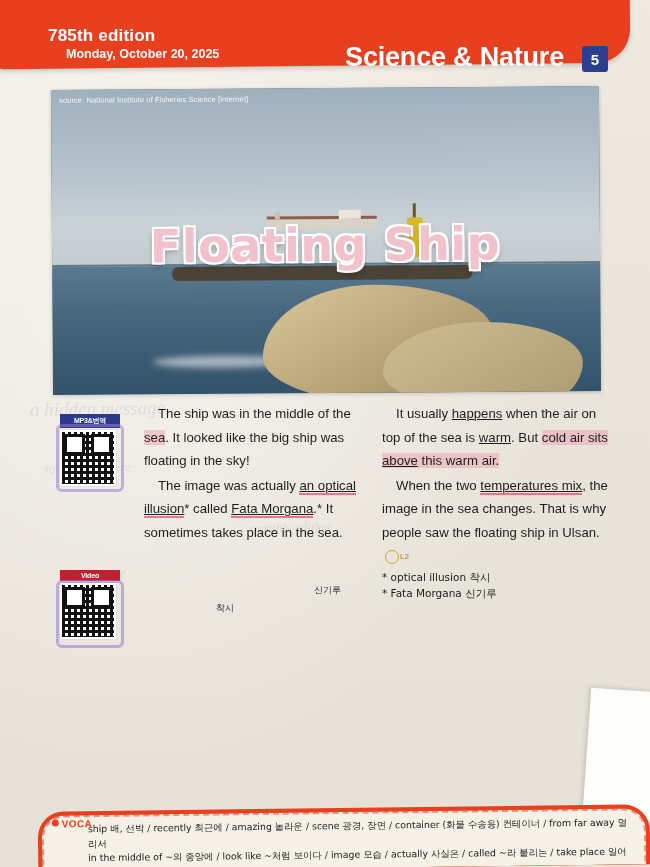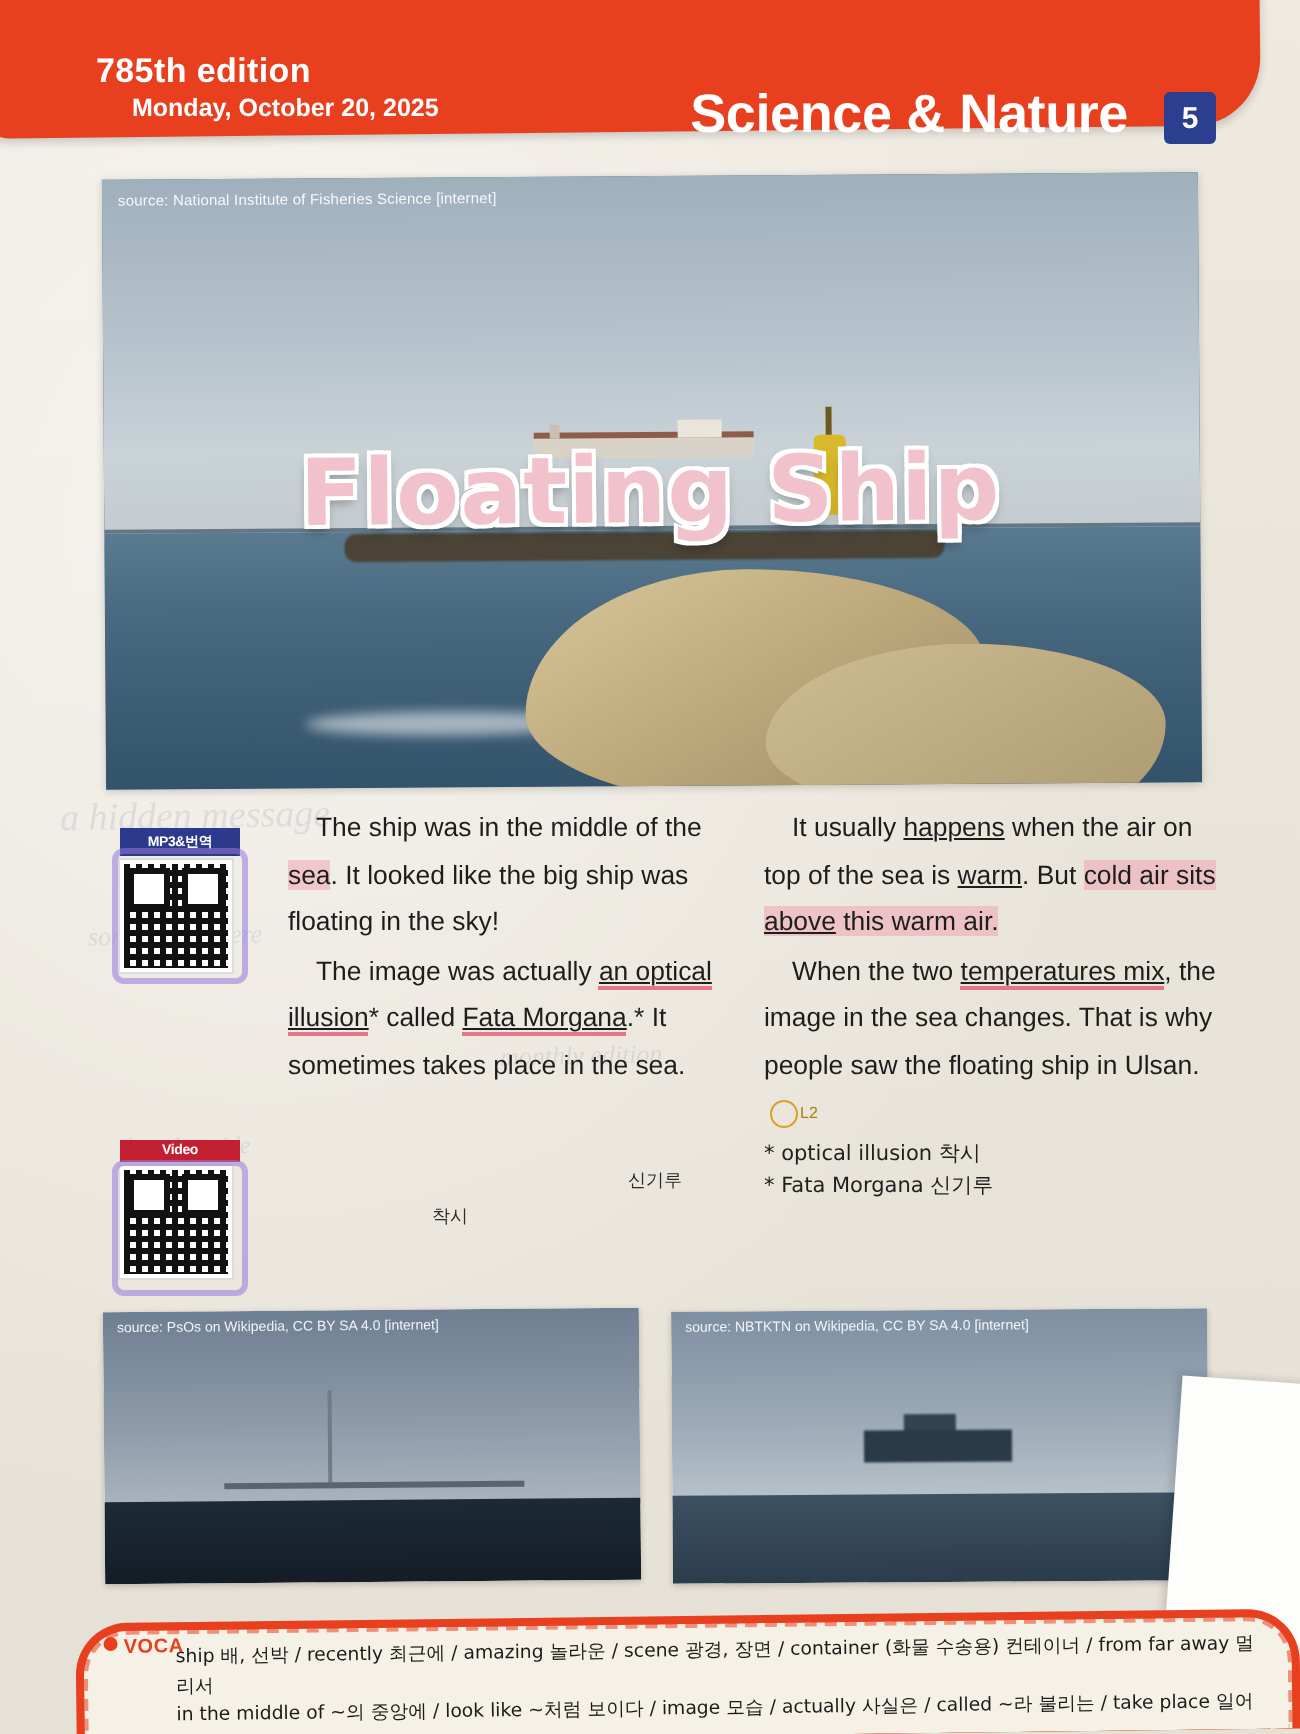--- a/index.html
+++ b/index.html
@@ -505,35 +505,20 @@
       <p>It usually <span class="u">happens</span> when the air on top of the sea is <span class="u">warm</span>. But <span class="hl-pink">cold air sits <span class="u">above</span> this warm air.</span></p>
       <p>When the two <span class="u pen">temperatures mix</span>, the image in the sea changes. That is why people saw the floating ship in Ulsan.<span class="circle-mark">L2</span></p>
     </div>
 
     <div class="footnotes">
       <div>* optical illusion 착시</div>
       <div>* Fata Morgana 신기루</div>
     </div>
   </div>
 
-  <div class="photo-row">
-    <div class="photo a">
-      <div class="p-sky-a"></div>
-      <div class="p-sea-a"></div>
-      <div class="p-pole"></div>
-      <div class="p-rail"></div>
-      <div class="p-source">source: PsOs on Wikipedia, CC BY SA 4.0 [internet]</div>
-    </div>
-    <div class="photo b">
-      <div class="p-sky-b"></div>
-      <div class="p-sea-b"></div>
-      <div class="p-mirage"></div>
-      <div class="p-source">source: NBTKTN on Wikipedia, CC BY SA 4.0 [internet]</div>
-    </div>
-  </div>
 
   <div class="paper-curl"></div>
 
   <div class="voca">
     <div class="voca-inner">
       <div class="voca-text">ship 배, 선박 / recently 최근에 / amazing 놀라운 / scene 광경, 장면 / container (화물 수송용) 컨테이너 / from far away 멀리서</div>
       <div class="voca-text">in the middle of ~의 중앙에 / look like ~처럼 보이다 / image 모습 / actually 사실은 / called ~라 불리는 / take place 일어나다 (= happen)</div>
 
     </div>
     <div class="voca-badge">

